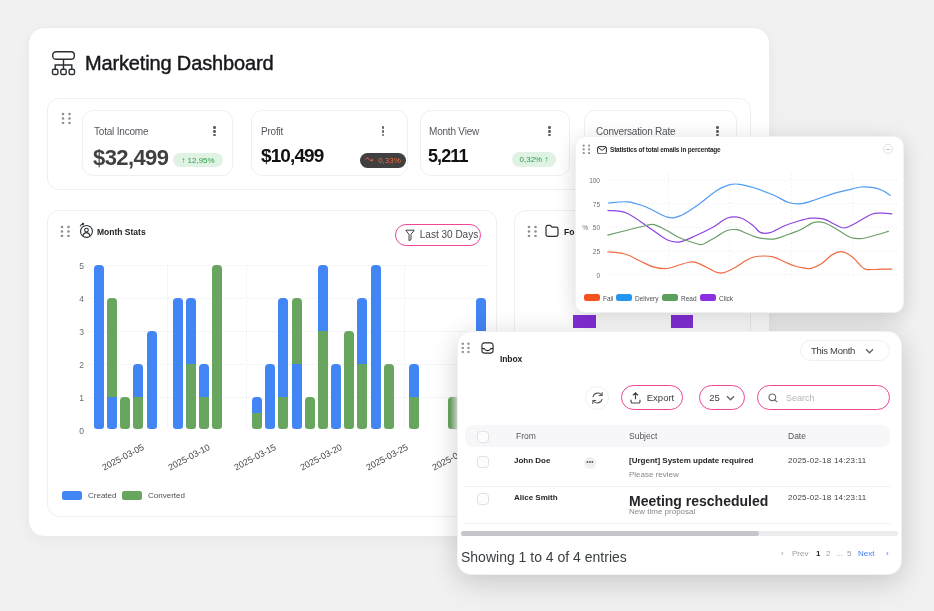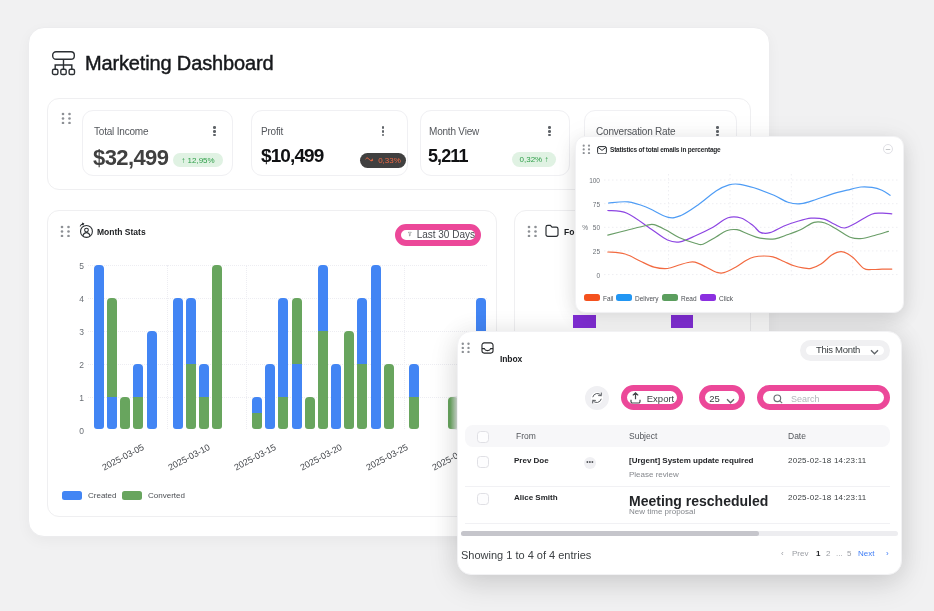--- a/index.html
+++ b/index.html
@@ -12,21 +12,21 @@
 .bar{position:absolute;width:10px}
 .bl{background:#4285f4}
 .gr{background:#68a55e}
 .bt{border-radius:4px 4px 0 0}
 .bb{border-radius:0 0 3px 3px}
 .bs{border-radius:4px 4px 3px 3px}
 .ylab{position:absolute;width:20px;text-align:right;font-size:8.5px;line-height:1;color:#6a6f75}
 .xlab{position:absolute;font-size:9px;color:#46494e;transform:rotate(-28deg);transform-origin:100% 0;white-space:nowrap}
 .hgrid{position:absolute;border-top:1px dotted #ededf2;height:0}
 .vgrid{position:absolute;border-left:1px dotted #ededf2;width:0}
-.btn{position:absolute;background:#fff;border:6px solid #ec4899;border-radius:99px;display:flex;align-items:flex-end;justify-content:center;color:#3c4043}
+.btn{position:absolute;background:#fff;border:1px solid #ec4899;border-radius:99px;display:flex;align-items:center;justify-content:center;color:#3c4043}
 .chk{position:absolute;width:12px;height:12px;border:1px solid #e0e0e5;border-radius:3.5px;background:#fdfdfe}
 </style></head>
 <body>
 
 <div class="card" style="left:28px;top:27px;width:742px;height:510px;border-radius:16px;border:1px solid #ececee;box-shadow:0 4px 14px rgba(0,0,0,.04)"></div>
 
 <svg class="abs" style="left:51px;top:50px" width="25" height="26" viewBox="0 0 25 26" fill="none" stroke="#2b2f33" stroke-width="1.4">
 <rect x="1.7" y="1.7" width="21.6" height="7.6" rx="3.4"></rect>
 <path d="M12.5 9.3 V15 M4.2 20 V15 H20.8 V20 M12.5 15 V20"></path>
 <rect x="1.5" y="19.2" width="5.4" height="5.3" rx="1.6"></rect>
@@ -272,37 +272,37 @@
     </svg>Search</div>
 
 <div class="abs" style="left:465px;top:425px;width:425px;height:22px;background:#f7f7f9;border-radius:8px"></div>
 <div class="chk" style="left:477px;top:430.5px"></div>
 <div class="abs" style="left:516px;top:430.5px;font-size:8.5px;color:#54575c">From</div>
 <div class="abs" style="left:629px;top:430.5px;font-size:8.5px;color:#54575c">Subject</div>
 <div class="abs" style="left:788px;top:430.5px;font-size:8.5px;color:#54575c">Date</div>
 
 <div class="abs" style="left:465px;top:486px;width:425px;height:1px;background:#f1f1f4"></div>
 <div class="chk" style="left:477px;top:456px"></div>
-<div class="abs" style="left:514px;top:456px;font-size:8px;font-weight:700;color:#232528">Prev Doe</div>
+<div class="abs" style="left:514px;top:456px;font-size:8px;font-weight:700;color:#232528">John Doe</div>
 <div class="abs" style="left:584px;top:456.5px;width:12px;height:12px;border-radius:50%;background:#f0f0f3;color:#54575c;font-size:6.5px;line-height:10px;text-align:center;letter-spacing:.3px">•••</div>
 <div class="abs" style="left:629px;top:456px;font-size:8px;font-weight:700;color:#232528">[Urgent] System update required</div>
 <div class="abs" style="left:629px;top:470px;font-size:8px;color:#85888d">Please review</div>
 <div class="abs" style="left:788px;top:456px;font-size:8px;letter-spacing:0.25px;color:#3c4043">2025-02-18 14:23:11</div>
 
 <div class="abs" style="left:465px;top:522.5px;width:425px;height:1px;background:#f1f1f4"></div>
 <div class="chk" style="left:477px;top:492.5px"></div>
 <div class="abs" style="left:514px;top:492.5px;font-size:8px;font-weight:700;color:#232528">Alice Smith</div>
 <div class="abs" style="left:629px;top:492.5px;font-size:14px;font-weight:700;color:#232528">Meeting rescheduled</div>
 <div class="abs" style="left:629px;top:506.5px;font-size:8px;color:#85888d">New time proposal</div>
 <div class="abs" style="left:788px;top:493px;font-size:8px;letter-spacing:0.25px;color:#3c4043">2025-02-18 14:23:11</div>
 
 <div class="abs" style="left:461px;top:531px;width:437px;height:5px;border-radius:3px;background:#ededf0"></div>
 <div class="abs" style="left:461px;top:531px;width:298px;height:5px;border-radius:3px;background:#c5c5cb"></div>
 
-<div class="abs" style="left:461px;top:548.5px;font-size:11px;color:#3c4043">Showing 1 to 4 of 4 entries</div>
+<div class="abs" style="left:461px;top:548.5px;font-size:14px;color:#3c4043">Showing 1 to 4 of 4 entries</div>
 <div class="abs" style="left:781px;top:549px;font-size:8px;color:#9a9da3">‹</div>
 <div class="abs" style="left:792px;top:549px;font-size:8px;color:#9a9da3">Prev</div>
 <div class="abs" style="left:816px;top:549px;font-size:8px;font-weight:700;color:#232528">1</div>
 <div class="abs" style="left:826px;top:549px;font-size:8px;color:#9a9da3">2</div>
 <div class="abs" style="left:836px;top:549px;font-size:8px;color:#9a9da3">...</div>
 <div class="abs" style="left:847px;top:549px;font-size:8px;color:#9a9da3">5</div>
 <div class="abs" style="left:858px;top:549px;font-size:8px;color:#3f7df6">Next</div>
 <div class="abs" style="left:886px;top:549px;font-size:8px;color:#3f7df6">›</div>
 
 </body></html>

